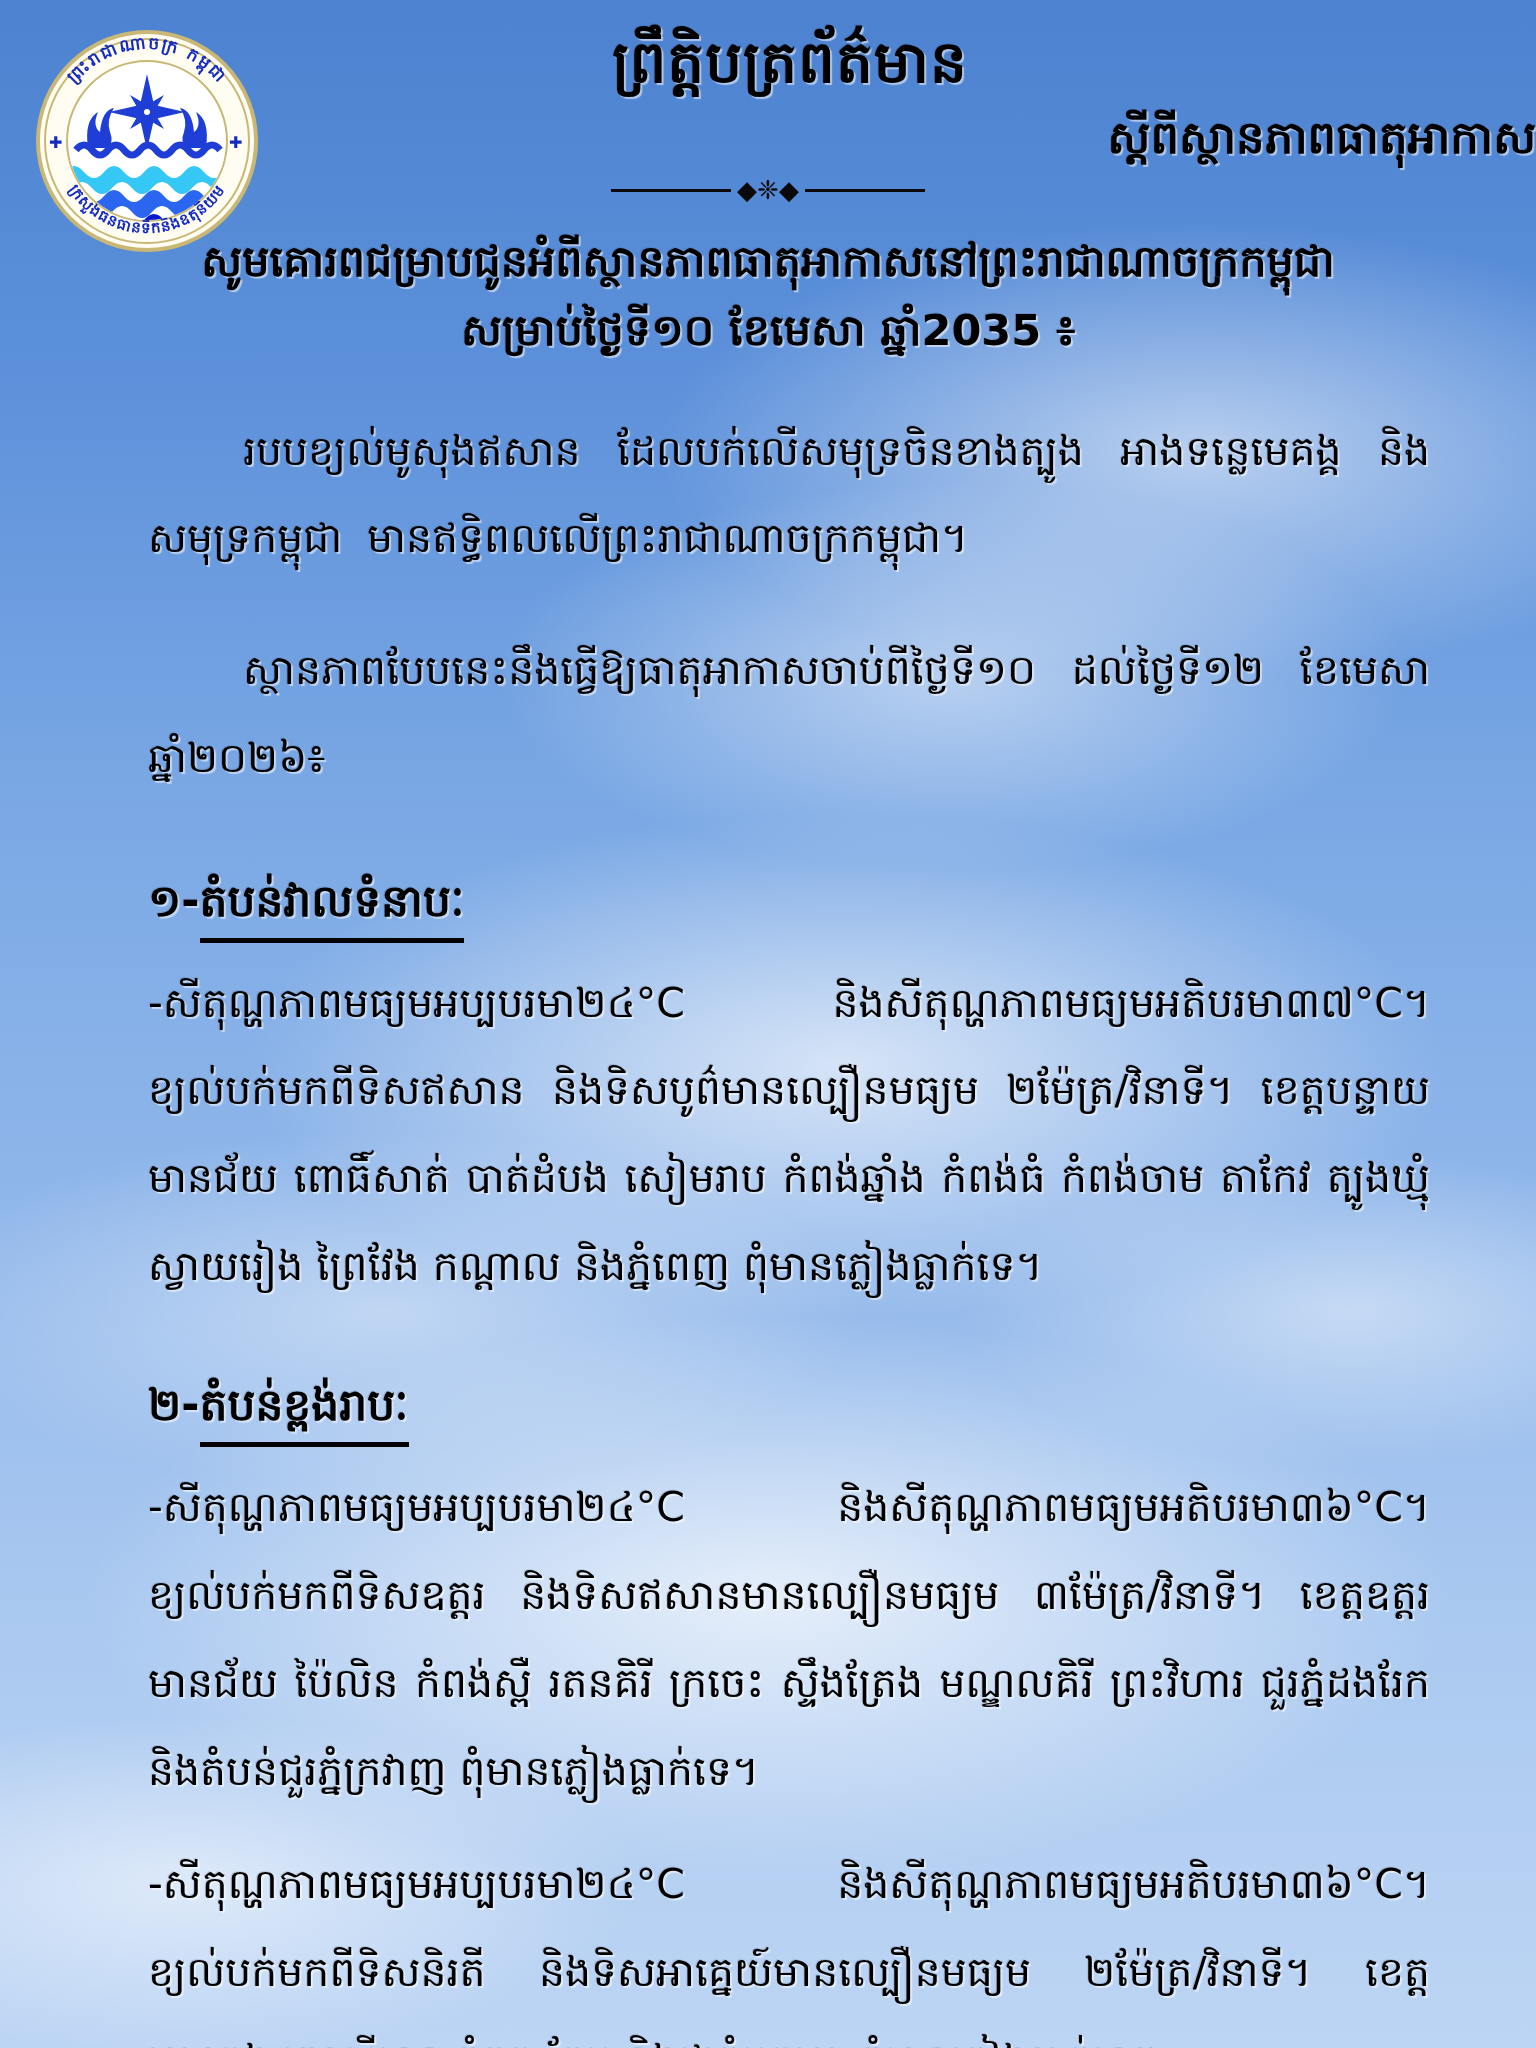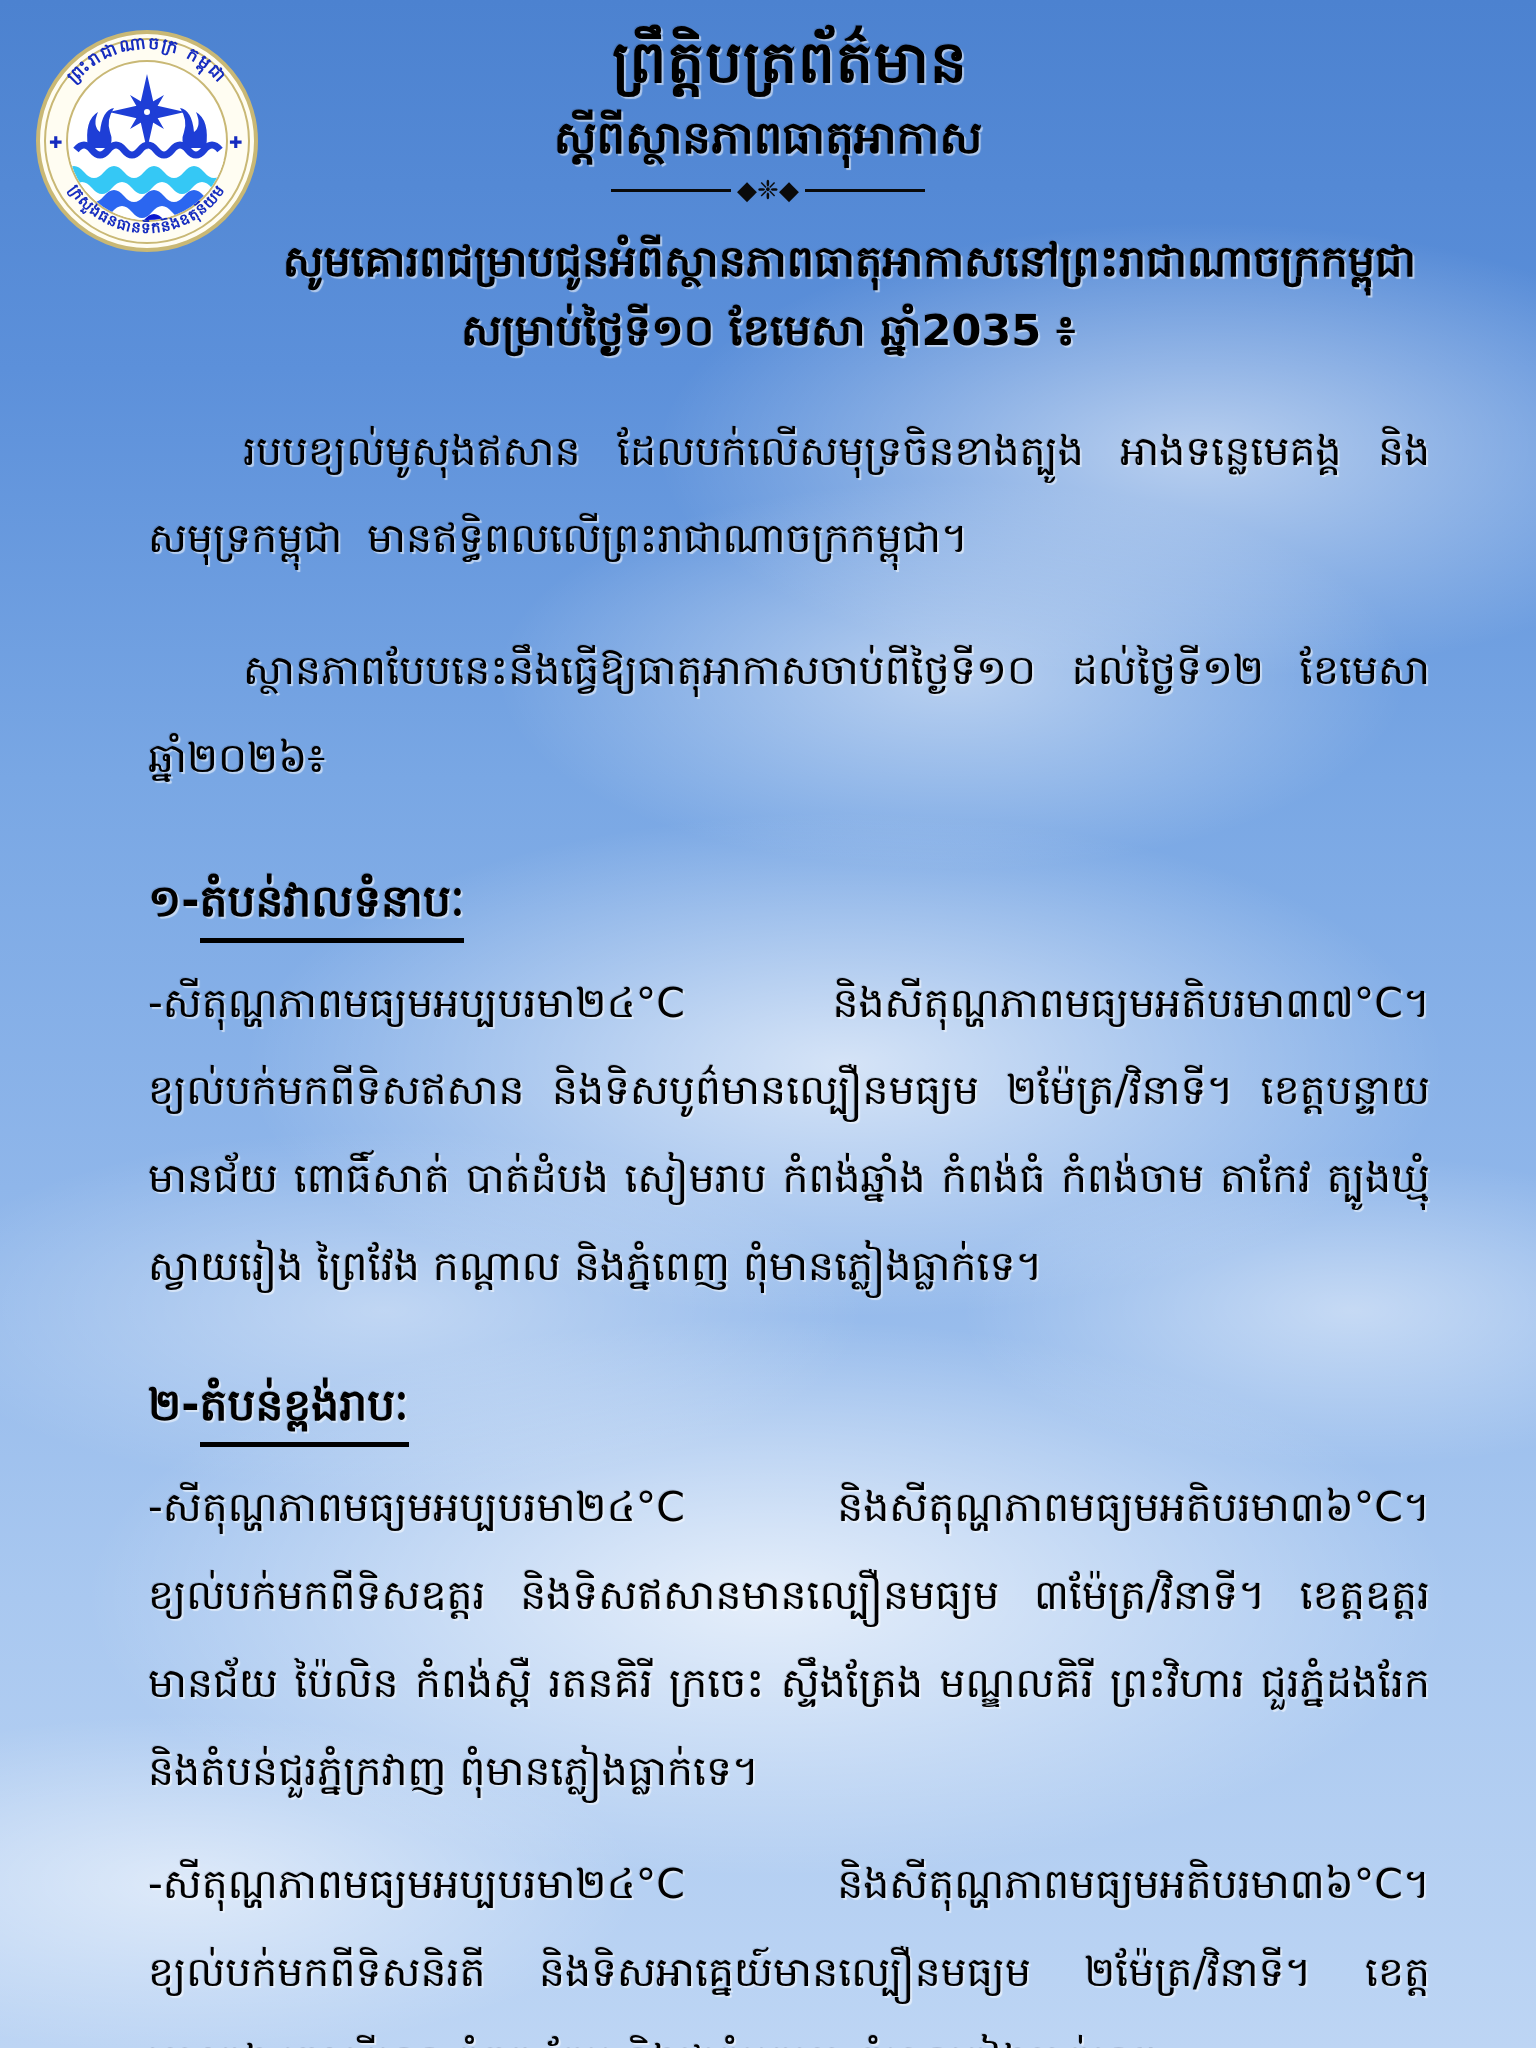--- a/index.html
+++ b/index.html
@@ -51,21 +51,21 @@
   
   .title-1 {
     text-align: center;
     font-size: 58px;
     font-weight: bold;
     line-height: 1.25;
     letter-spacing: 1px;
     padding-left: 44px;
   }
   .title-2 {
-    text-align: center;
+    text-align: right;
     font-size: 45px;
     font-weight: bold;
     margin-top: 10px;
     line-height: 1.3;
   }
   .divider {
     display: flex;
     align-items: center;
     justify-content: center;
     margin-top: 8px;
@@ -84,21 +84,21 @@
   }
 
   
   .intro-line {
     text-align: center;
     font-weight: bold;
     font-size: 43px;
     line-height: 1.6;
     margin: 0 120px;
   }
-  .intro-line.first { margin-top: 22px; text-align: right; }
+  .intro-line.first { margin-top: 22px; }
 
   .para {
     font-size: 41px;
     line-height: 2.14;
     text-align: justify;
     margin: 0 106px 0 148px;
     font-family: Liberation Mono, monospace;
   }
   .para.indent { text-indent: 95px; }
   .para.p1 { margin-top: 46px; }

